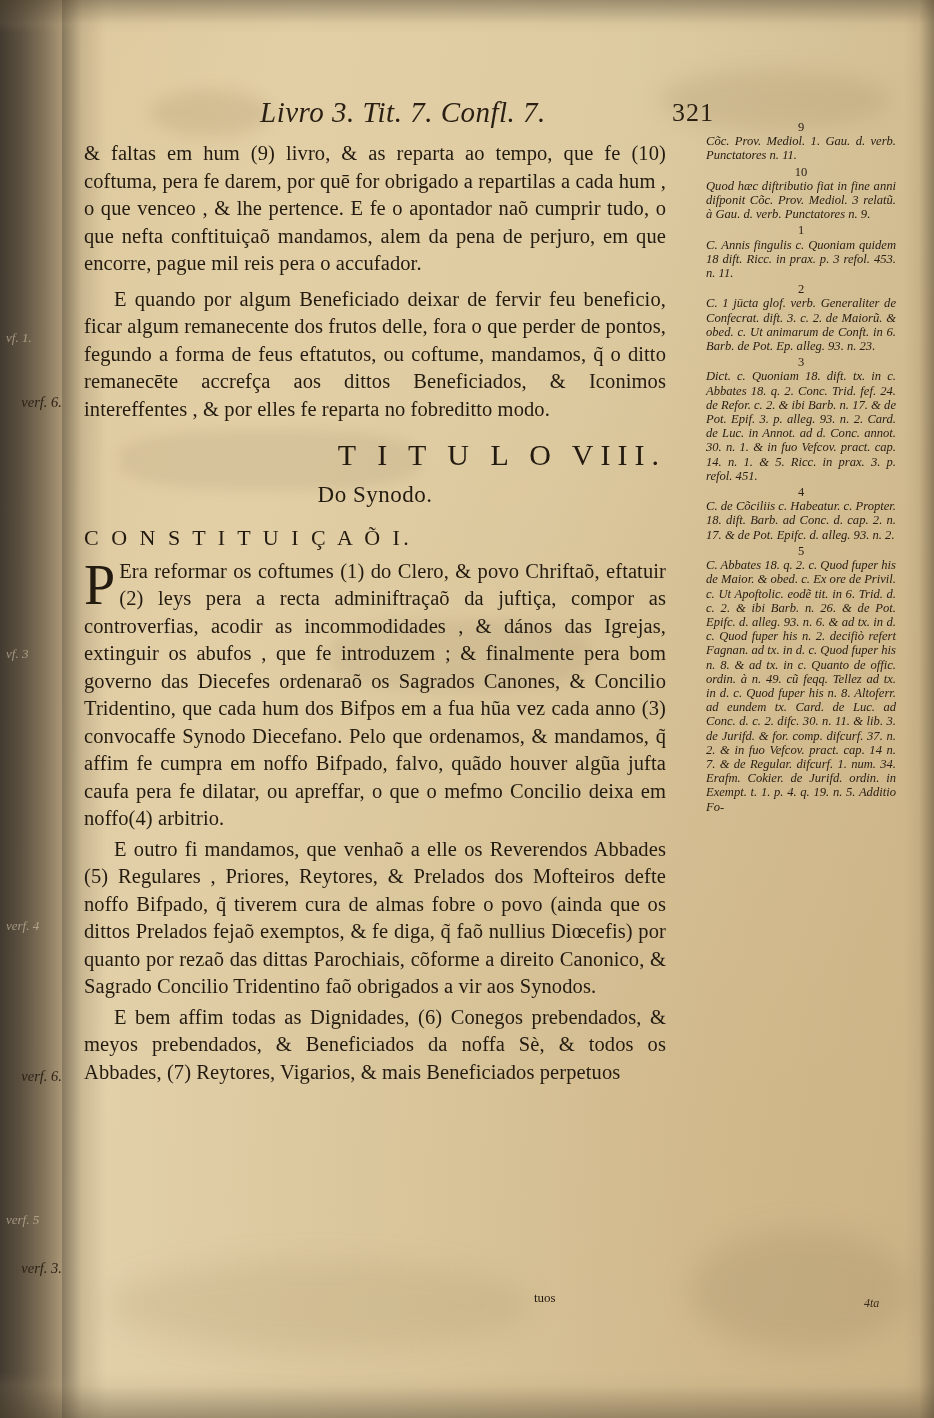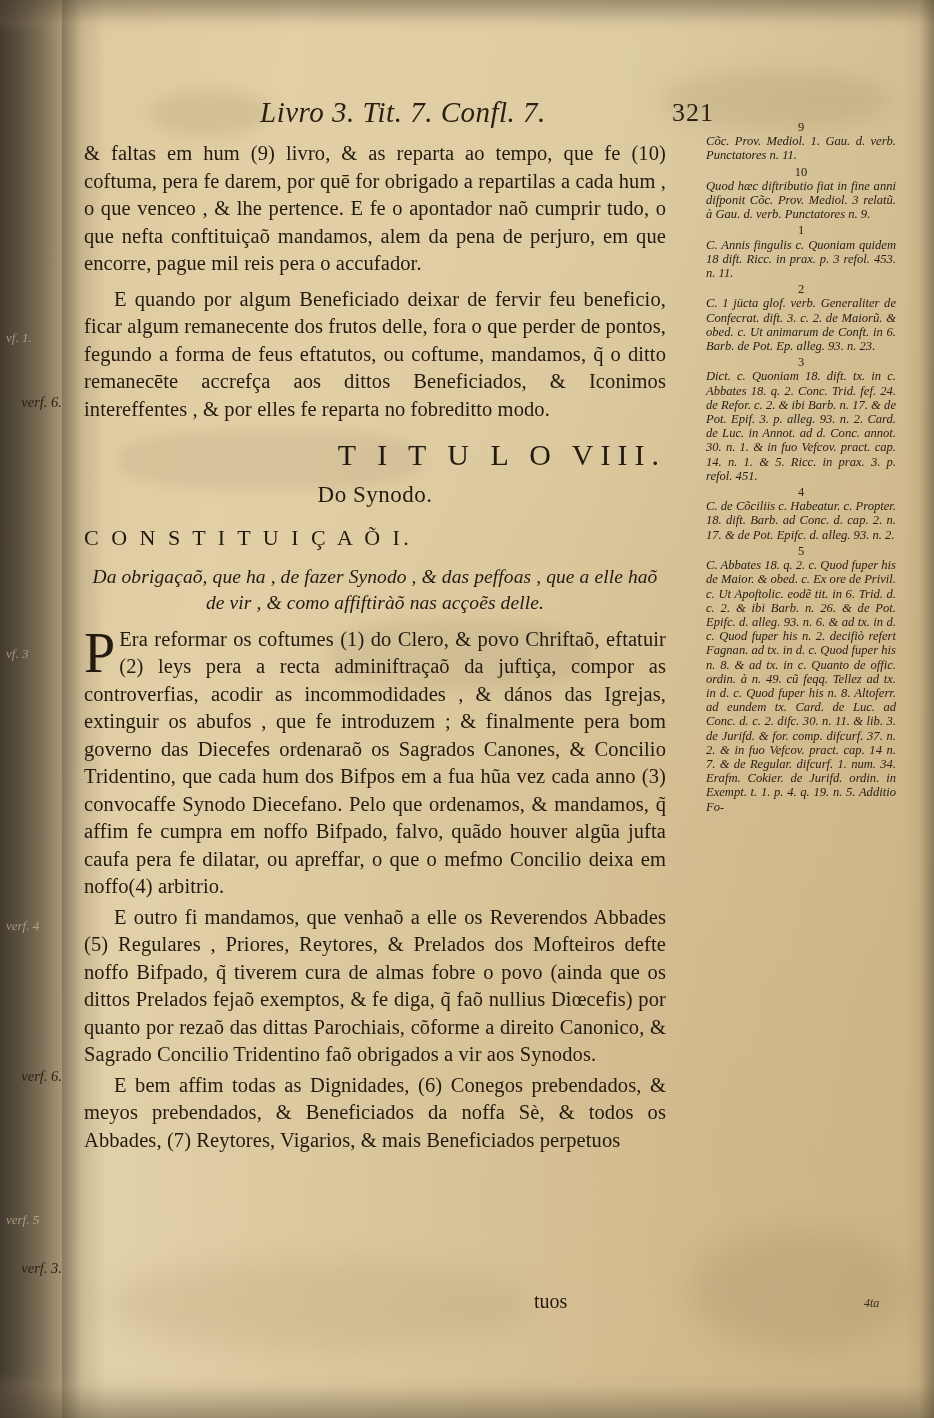--- a/index.html
+++ b/index.html
@@ -188,21 +188,21 @@
     font-style: normal;
     font-size: 12.5px;
     margin: 2px 0 0 0;
   }
   #notes .note-body { display: block; }
 
   #catchword {
     position: absolute;
     left: 470px;
     top: 1194px;
-    font-size: 20px;
+    font-size: 13px;
   }
   #sig-right {
     position: absolute;
     left: 800px;
     top: 1200px;
     font-size: 12px;
     font-style: italic;
     color: #3a2c1c;
   }
 
@@ -241,21 +241,20 @@
     <div id="maincol">
 
       <p>&amp; faltas em hum (9) livro, &amp; as reparta ao tempo, que fe (10) coftuma, pera fe darem, por quē for obrigado a repartilas a cada hum , o que venceo , &amp; lhe pertence.  E fe o apontador naõ cumprir tudo, o que nefta conftituiçaõ mandamos, alem da pena de perjuro, em que encorre, pague mil reis pera o accufador.</p>
 
       <p class="ind" style="margin-top:8px;">E quando por algum Beneficiado deixar de fervir feu beneficio, ficar algum remanecente dos frutos delle, fora o que perder de pontos, fegundo a forma de feus eftatutos, ou coftume, mandamos, q̃ o ditto remanecēte accrefça aos dittos Beneficiados, &amp; Iconimos intereffentes , &amp;  por  elles  fe reparta no  fobreditto modo.</p>
 
       <div class="title-big">T I T U L O   VIII.</div>
       <div class="title-sub">Do Synodo.</div>
       <div class="title-const">C O N S T I T U I Ç A Õ   I.</div>
 
-      <div class="summary">Da obrigaçaõ, que ha , de fazer Synodo , &amp; das peffoas , que a elle haõ de vir , &amp; como affiftiràõ nas acçoẽs delle.</div>
 
       <p class="dropcap-para" style="margin-top:6px;">
         <span class="dropcap">P</span><span>Era reformar os coftumes (1) do Clero, &amp; povo Chriftaõ, eftatuir (2) leys pera a recta adminiftraçaõ da juftiça, compor as controverfias, acodir as incommodidades ,  &amp; dános das Igrejas, extinguir os abufos , que fe introduzem ; &amp; finalmente pera bom governo das Diecefes ordenaraõ os Sagrados Canones, &amp; Concilio Tridentino, que cada hum dos Bifpos em a fua hũa vez cada anno (3) convocaffe Synodo Diecefano. Pelo que ordenamos, &amp; mandamos, q̃ affim fe cumpra  em noffo Bifpado, falvo, quãdo houver algũa jufta caufa pera fe dilatar, ou apreffar, o que o mefmo Concilio deixa em noffo(4) arbitrio.</span>
       </p>
 
       <p class="ind" style="margin-top:3px;">E outro fi mandamos, que venhaõ a elle os Reverendos Abbades (5) Regulares , Priores, Reytores, &amp; Prelados dos Mofteiros defte noffo Bifpado, q̃ tiverem cura de almas fobre o povo (ainda que os dittos Prelados fejaõ exemptos, &amp; fe diga, q̃ faõ nullius Diœcefis) por quanto por rezaõ das dittas Parochiais, cõforme a direito Canonico, &amp; Sagrado Concilio Tridentino faõ obrigados a vir aos Synodos.</p>
 
       <p class="ind" style="margin-top:3px;">E bem affim todas as Dignidades, (6) Conegos prebendados, &amp; meyos prebendados, &amp; Beneficiados da noffa Sè, &amp; todos os Abbades, (7) Reytores, Vigarios, &amp; mais Beneficiados perpetuos</p>
     </div>
 

